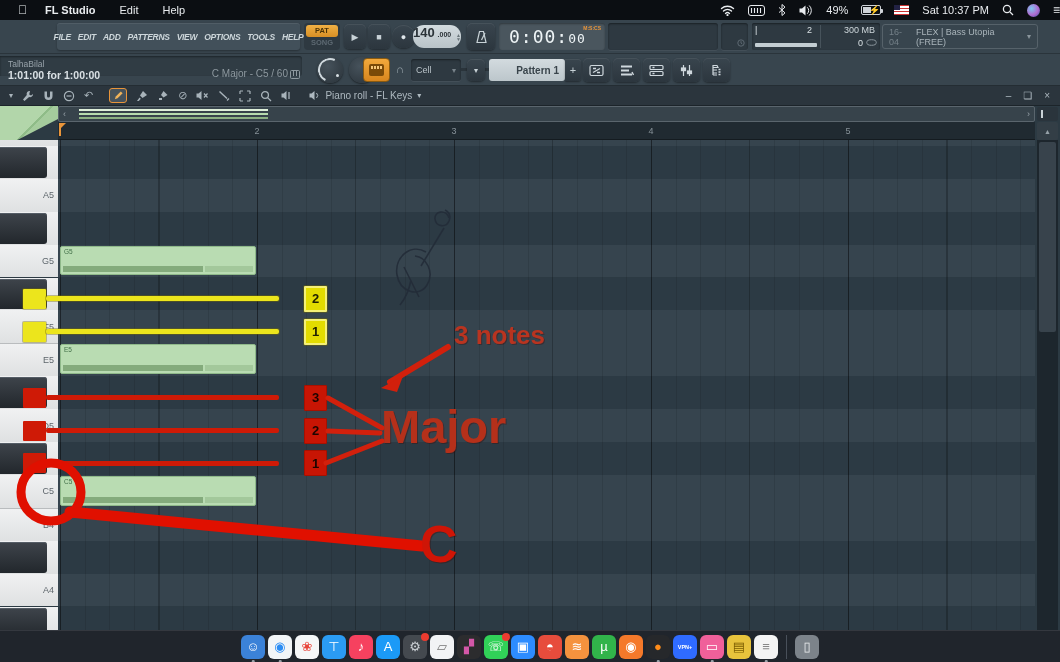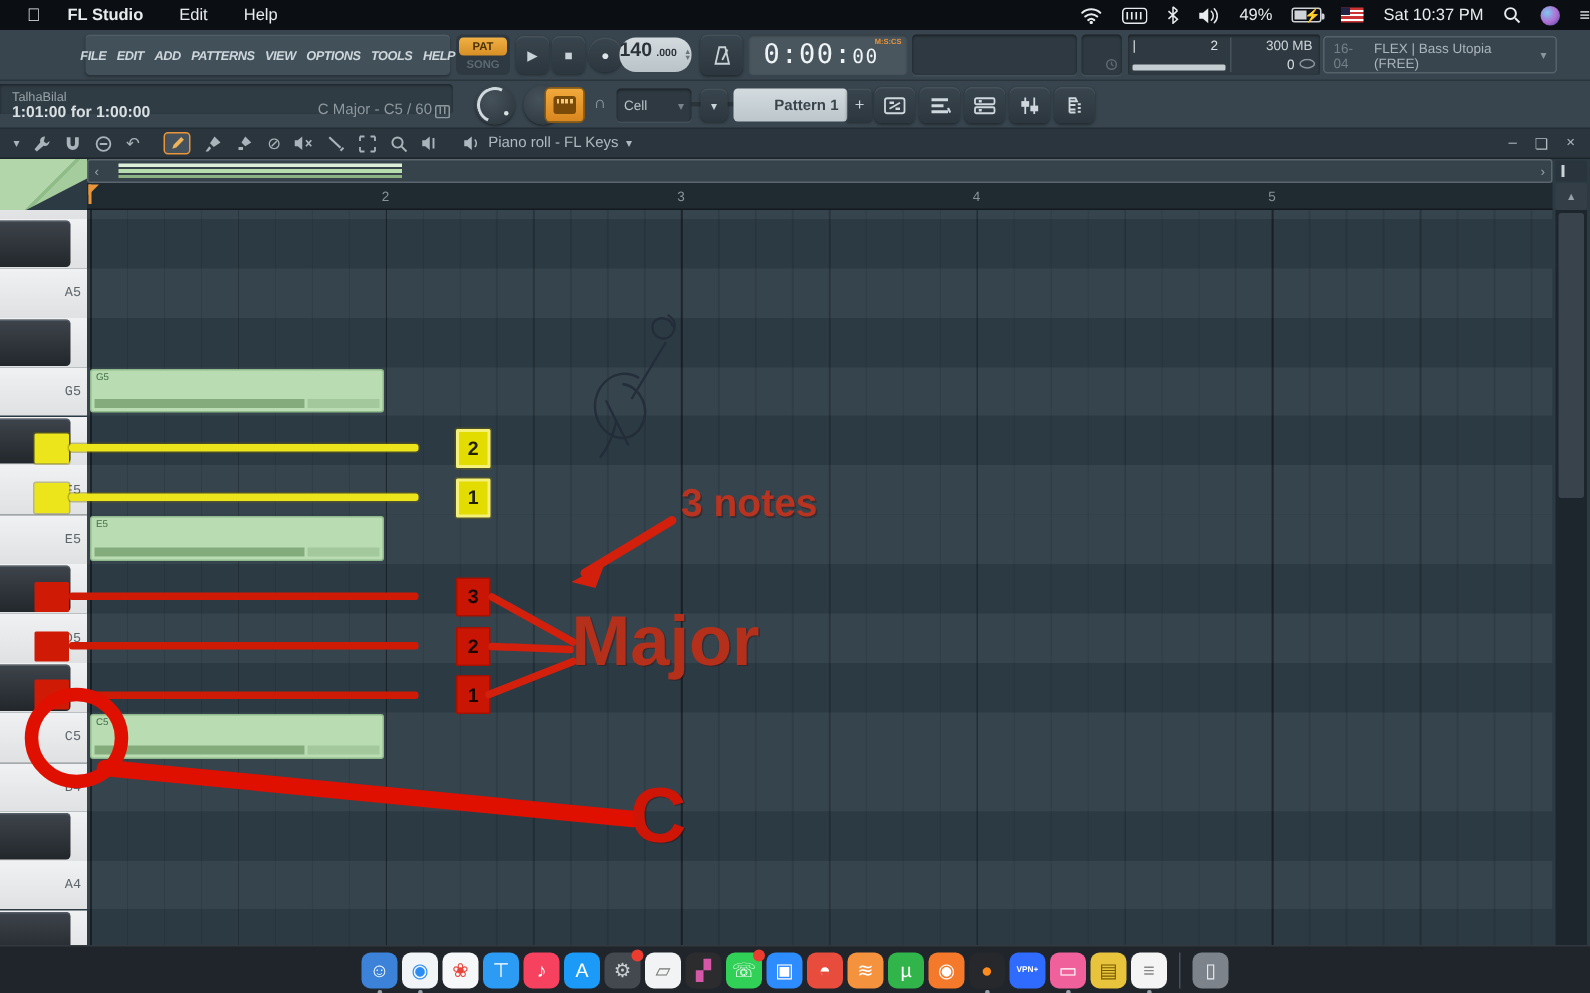--- a/index.html
+++ b/index.html
@@ -117,21 +117,21 @@
   #ruler { left:58px; top:16px; width:977px; height:18px; background:#202a31; border-bottom:1px solid #141b20; }
   #ruler .bar { position:absolute; top:4px; transform:translateX(-50%); color:#879299; font-size:9px; }
   #playflag { position:absolute; left:1px; top:1px; width:0; height:0; border-left:7px solid #e9953a; border-bottom:7px solid transparent; }
   #playflag:before { content:""; position:absolute; left:-7px; top:0; width:2px; height:13px; background:#e9953a; }
   #vscrollup { left:1037px; top:16px; width:21px; height:18px; background:#333e46; border-radius:2px;
     color:#96a1a8; font-size:7px; display:flex; align-items:center; justify-content:center; }
   #vscroll { left:1037px; top:34px; width:21px; height:490px; background:#1d262d; }
   #vscroll .handle { position:absolute; left:2px; top:2px; width:17px; height:190px; background:#38434c; border-radius:2px; }
 
   #prbody { left:0; top:34px; width:1035px; height:490px; overflow:hidden; }
-  .keyrow { position:absolute; left:0; width:58px; height:32.9px;font-family:Liberation Mono, monospace; }
+  .keyrow { position:absolute; left:0; width:58px; height:32.9px; }
   .keyrow.white { background:linear-gradient(#f0f1f2,#dfe1e2); }
   .keyrow.divide { border-top:1px solid #b9bcbe; }
   .keyrow .blackkey { position:absolute; left:0; top:1px; bottom:1px; width:47px;
     background:linear-gradient(#3e444b,#22272c); border-radius:0 3px 3px 0; box-shadow:inset 0 1px 0 #555d66; }
   .keyrow.black { background:linear-gradient(#f0f1f2,#dfe1e2); }
   .keyrow .klabel { position:absolute; right:4px; top:50%; transform:translateY(-50%); font-size:9px; color:#5e666c; }
 
   #grid { left:58px; top:0; width:977px; height:490px; }
   .gridrow { position:absolute; left:0; width:977px; height:32.9px; }
   .gridrow.light { background:#36444e; }

